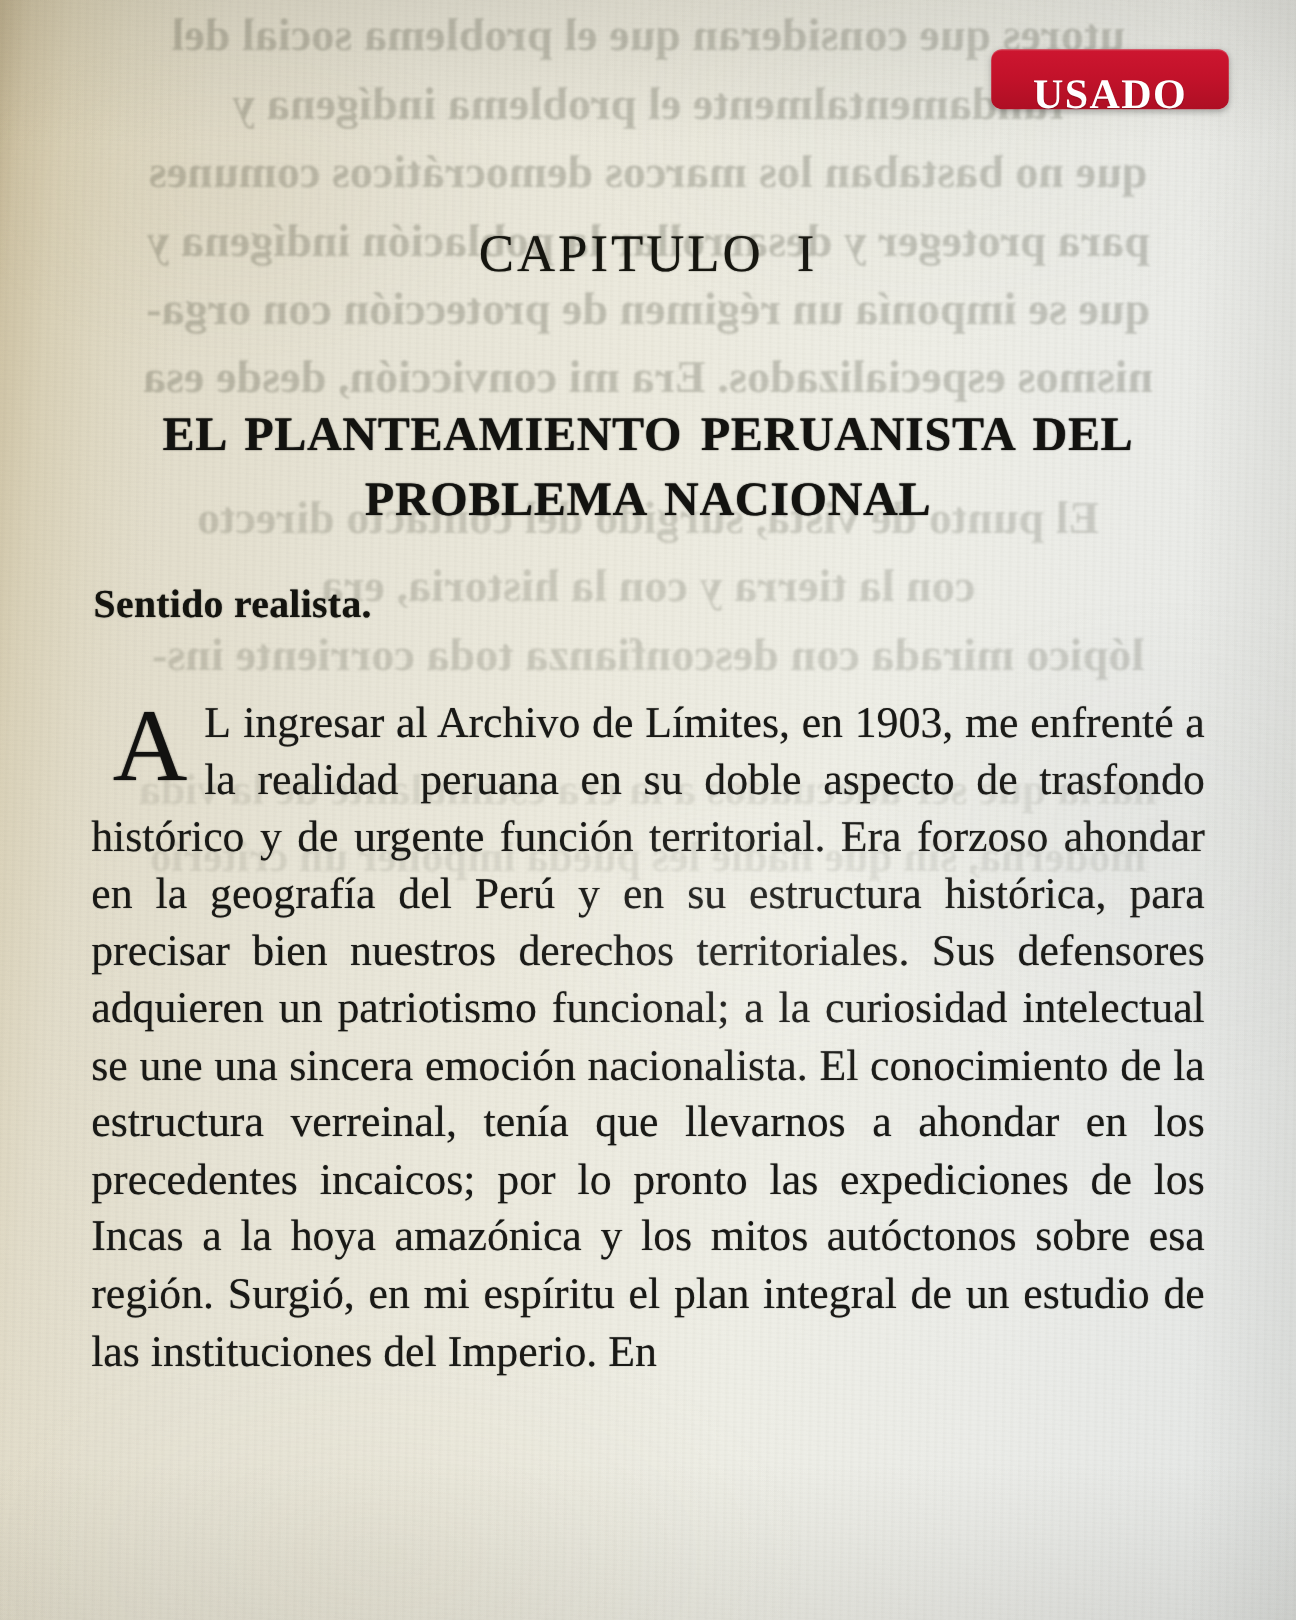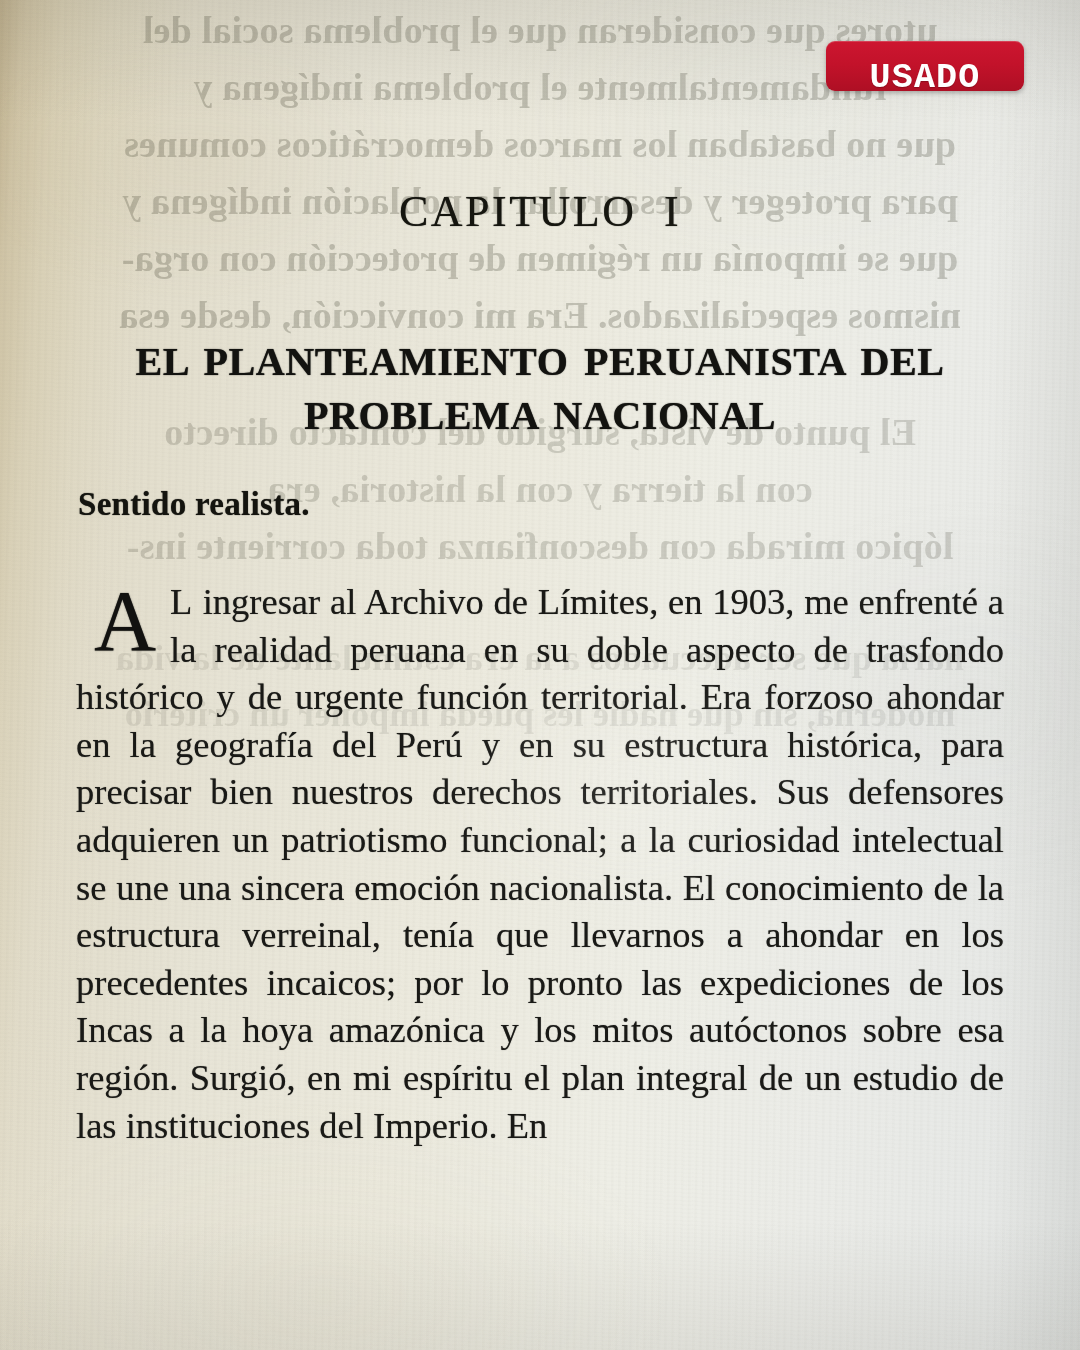--- a/index.html
+++ b/index.html
@@ -185,21 +185,21 @@
     width: 198px;
     height: 50px;
     border-radius: 9px;
     background: linear-gradient(180deg, #cd1630 0%, #c2122a 48%, #ae0f24 100%);
     box-shadow: 0 2px 5px rgba(0,0,0,.28), inset 0 1px 0 rgba(255,255,255,.18);
     display: flex;
     align-items: center;
     justify-content: center;
   }
   .badge-label {
-    font-family: Liberation Mono, monospace;
+    font-family: Liberation Serif, serif;
     font-size: 35px;
     font-weight: 700;
     letter-spacing: 1.2px;
     color: #ffffff;
     line-height: 1;
     text-shadow: 0 1px 1px rgba(0,0,0,.22);
     margin-top: 24px;
   }
 </style>
 </head>

